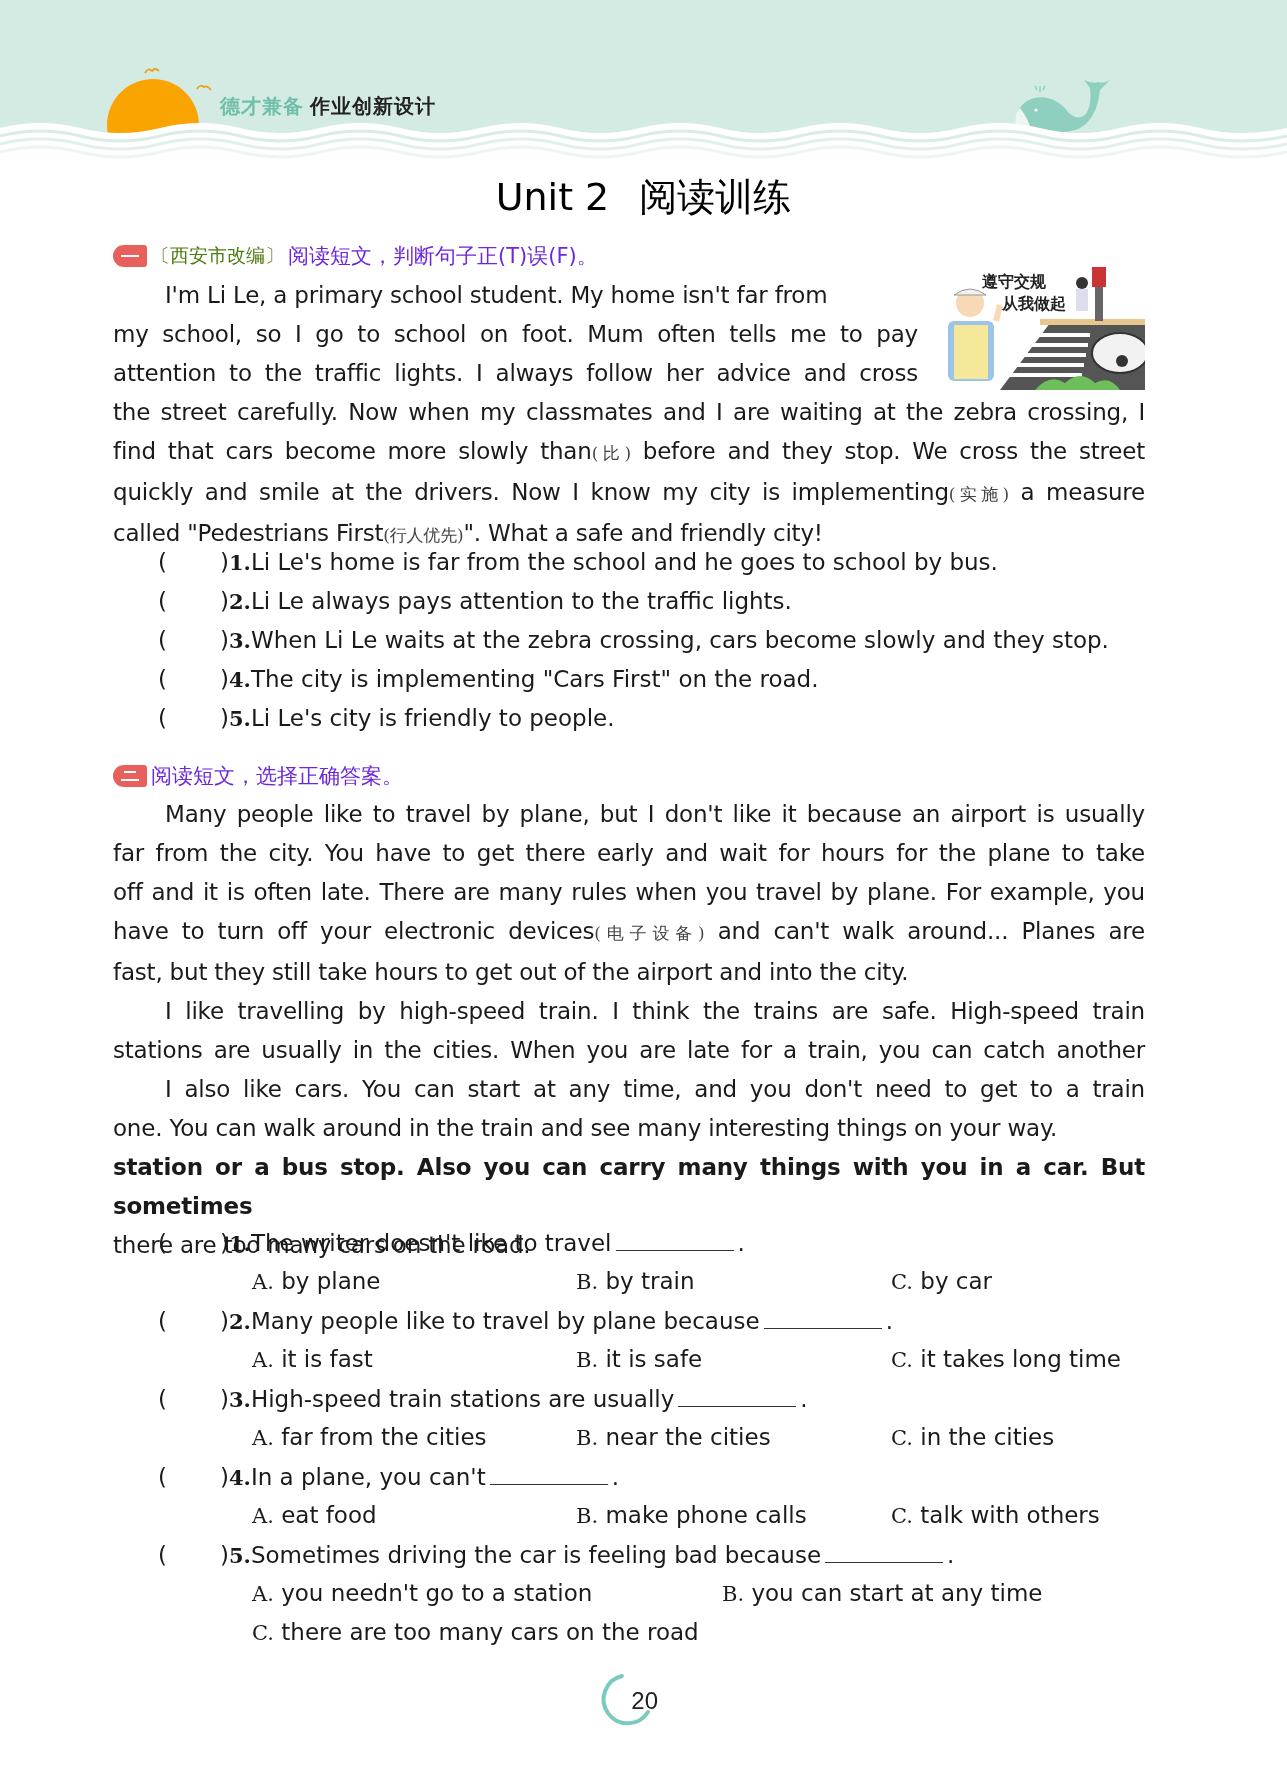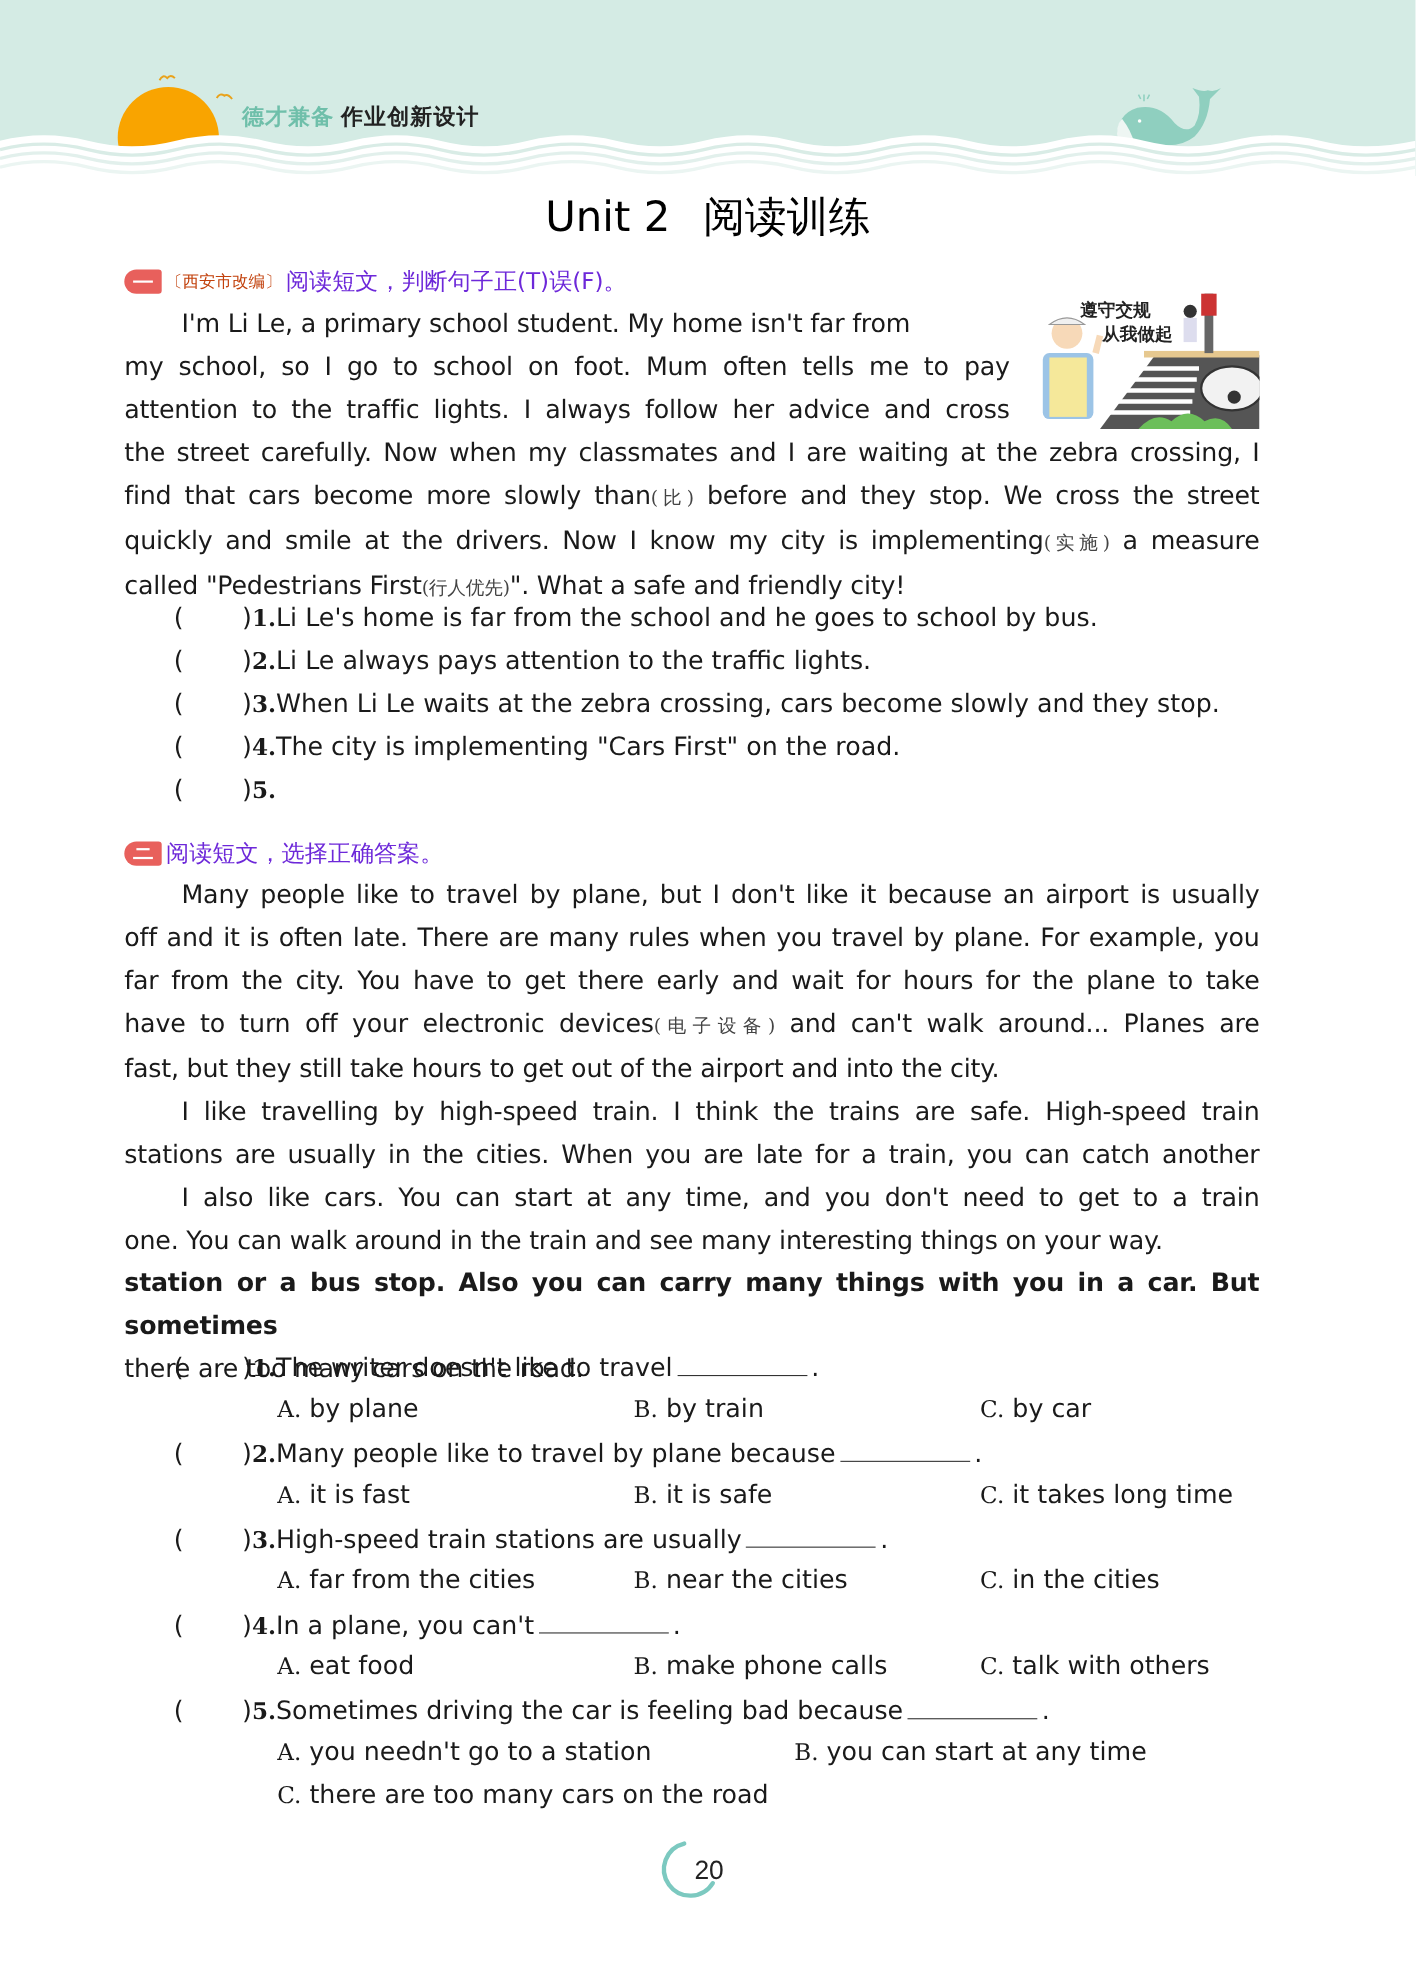--- a/index.html
+++ b/index.html
@@ -19,21 +19,21 @@
   
   .unit-title { position: absolute; left: 0; width: 1287px; top: 172px; text-align: center; font-size: 38px; color: #000000; font-family: "DejaVu Sans", sans-serif; }
   .unit-title .num { margin-right: 30px; }
 
   
   .section-head { position: absolute; left: 113px; display: flex; align-items: center; font-size: 21px; white-space: nowrap; }
   .marker { width: 34px; height: 22px; background: #e8605c; border-radius: 11px 3px 3px 11px; position: relative; margin-right: 4px; }
   .marker .bar1 { position: absolute; left: 8px; right: 8px; top: 10px; height: 2px; background: #fff; }
   .marker.two .bar1 { top: 6px; left: 11px; right: 11px; }
   .marker.two .bar2 { position: absolute; left: 8px; right: 8px; top: 14px; height: 2px; background: #fff; }
-  .source { color: #c2410c; font-size: 15px; margin-right: 4px; }
+  .source { color: #4d7c0f; font-size: 19px; margin-right: 4px; }
   .instruction { color: #6d28d9; }
 
   .text { position: absolute; left: 113px; font-size: 23px; line-height: 39px; color: #1a1a1a; text-align: justify; font-family: "DejaVu Sans", sans-serif; letter-spacing: -0.2px; }
   .text p { text-indent: 52px; }
   .gloss { font-family: "DejaVu Serif", serif; font-size: 17px; color: #444; }
 
   .illustration { position: absolute; left: 940px; top: 265px; width: 205px; height: 125px; }
 
   .q { position: absolute; left: 158px; font-size: 23px; white-space: nowrap; display: flex; align-items: baseline; }
   .q .paren-open { width: 62px; }
@@ -147,34 +147,35 @@
 <div class="q" style="top:666px;">
   <span class="paren-open">(</span>
     <span>)</span>
     <span class="num">4.</span>
     <span> The city is implementing "Cars First" on the road.</span>
 </div>
 <div class="q" style="top:705px;">
   <span class="paren-open">(</span>
     <span>)</span>
     <span class="num">5.</span>
+    <span> Li Le's city is friendly to people.</span>
 </div>
 
 <div class="section-head" style="top:762px;">
   <div class="marker two">
       <div class="bar1"></div>
       <div class="bar2"></div>
     </div>
   <span class="instruction">阅读短文，选择正确答案。</span>
 </div>
 
 <div class="text" style="top:795px;width:1032px;">
   <div style="text-indent:52px;text-align-last:justify;">Many people like to travel by plane, but I don't like it because an airport is usually</div>
+  <div style="text-align-last:justify;">far from the city. You have to get there early and wait for hours for the plane to take</div>
   <div style="text-align-last:justify;">off and it is often late. There are many rules when you travel by plane. For example, you</div>
-  <div style="text-align-last:justify;">far from the city. You have to get there early and wait for hours for the plane to take</div>
   <div style="text-align-last:justify;"><span>have to turn off your electronic devices</span><span class="gloss">(电子设备)</span><span> and can't walk around... Planes are</span></div>
   <div>fast, but they still take hours to get out of the airport and into the city.</div>
   <div style="text-indent:52px;text-align-last:justify;">I like travelling by high-speed train. I think the trains are safe. High-speed train</div>
   <div style="text-align-last:justify;">stations are usually in the cities. When you are late for a train, you can catch another</div>
   <div style="text-indent:52px;text-align-last:justify;">I also like cars. You can start at any time, and you don't need to get to a train</div>
   <div>one. You can walk around in the train and see many interesting things on your way.</div>
   <div style="text-align-last:justify;font-weight:bold;">station or a bus stop. Also you can carry many things with you in a car. But sometimes</div>
   <div>there are too many cars on the road.</div>
 </div>
 

